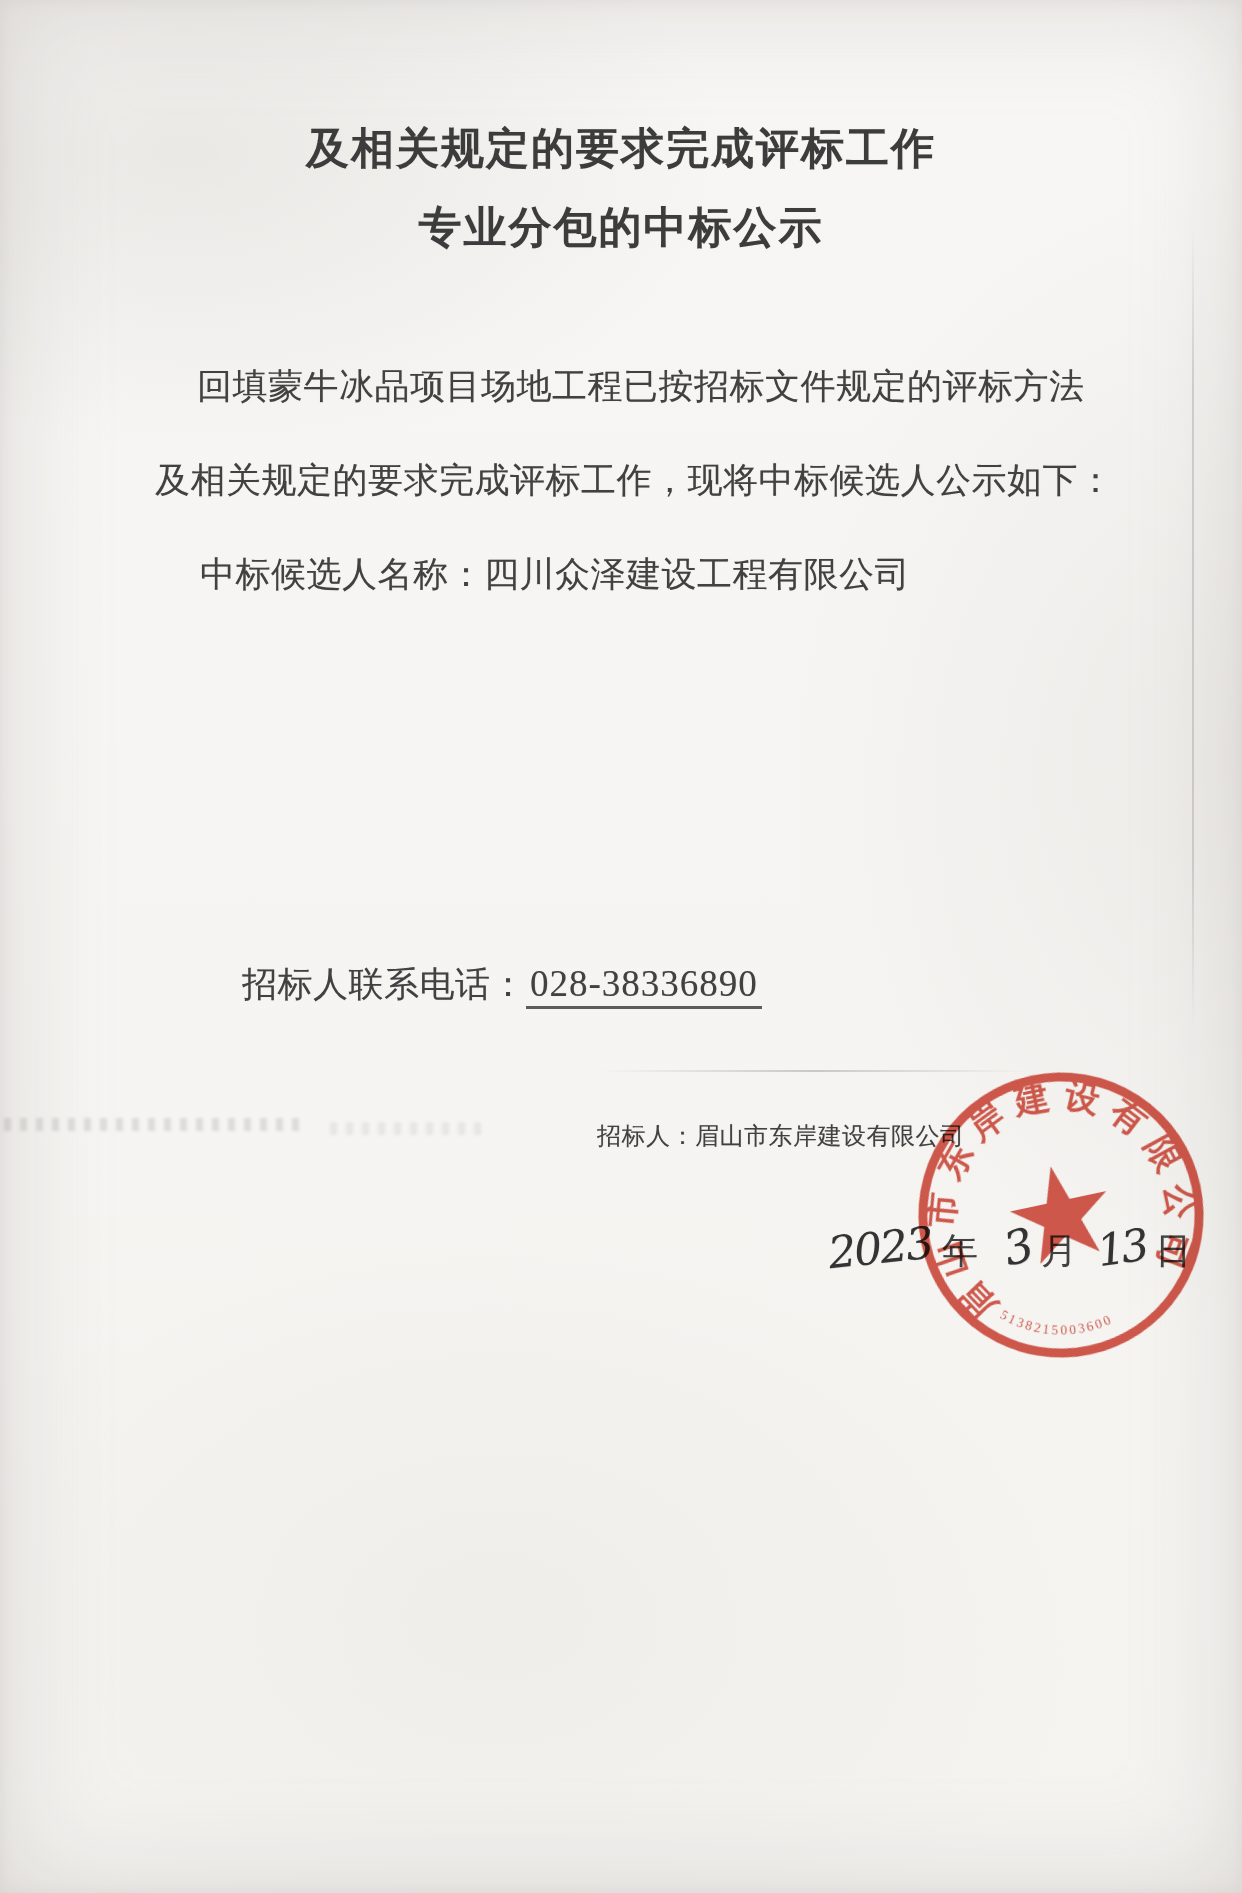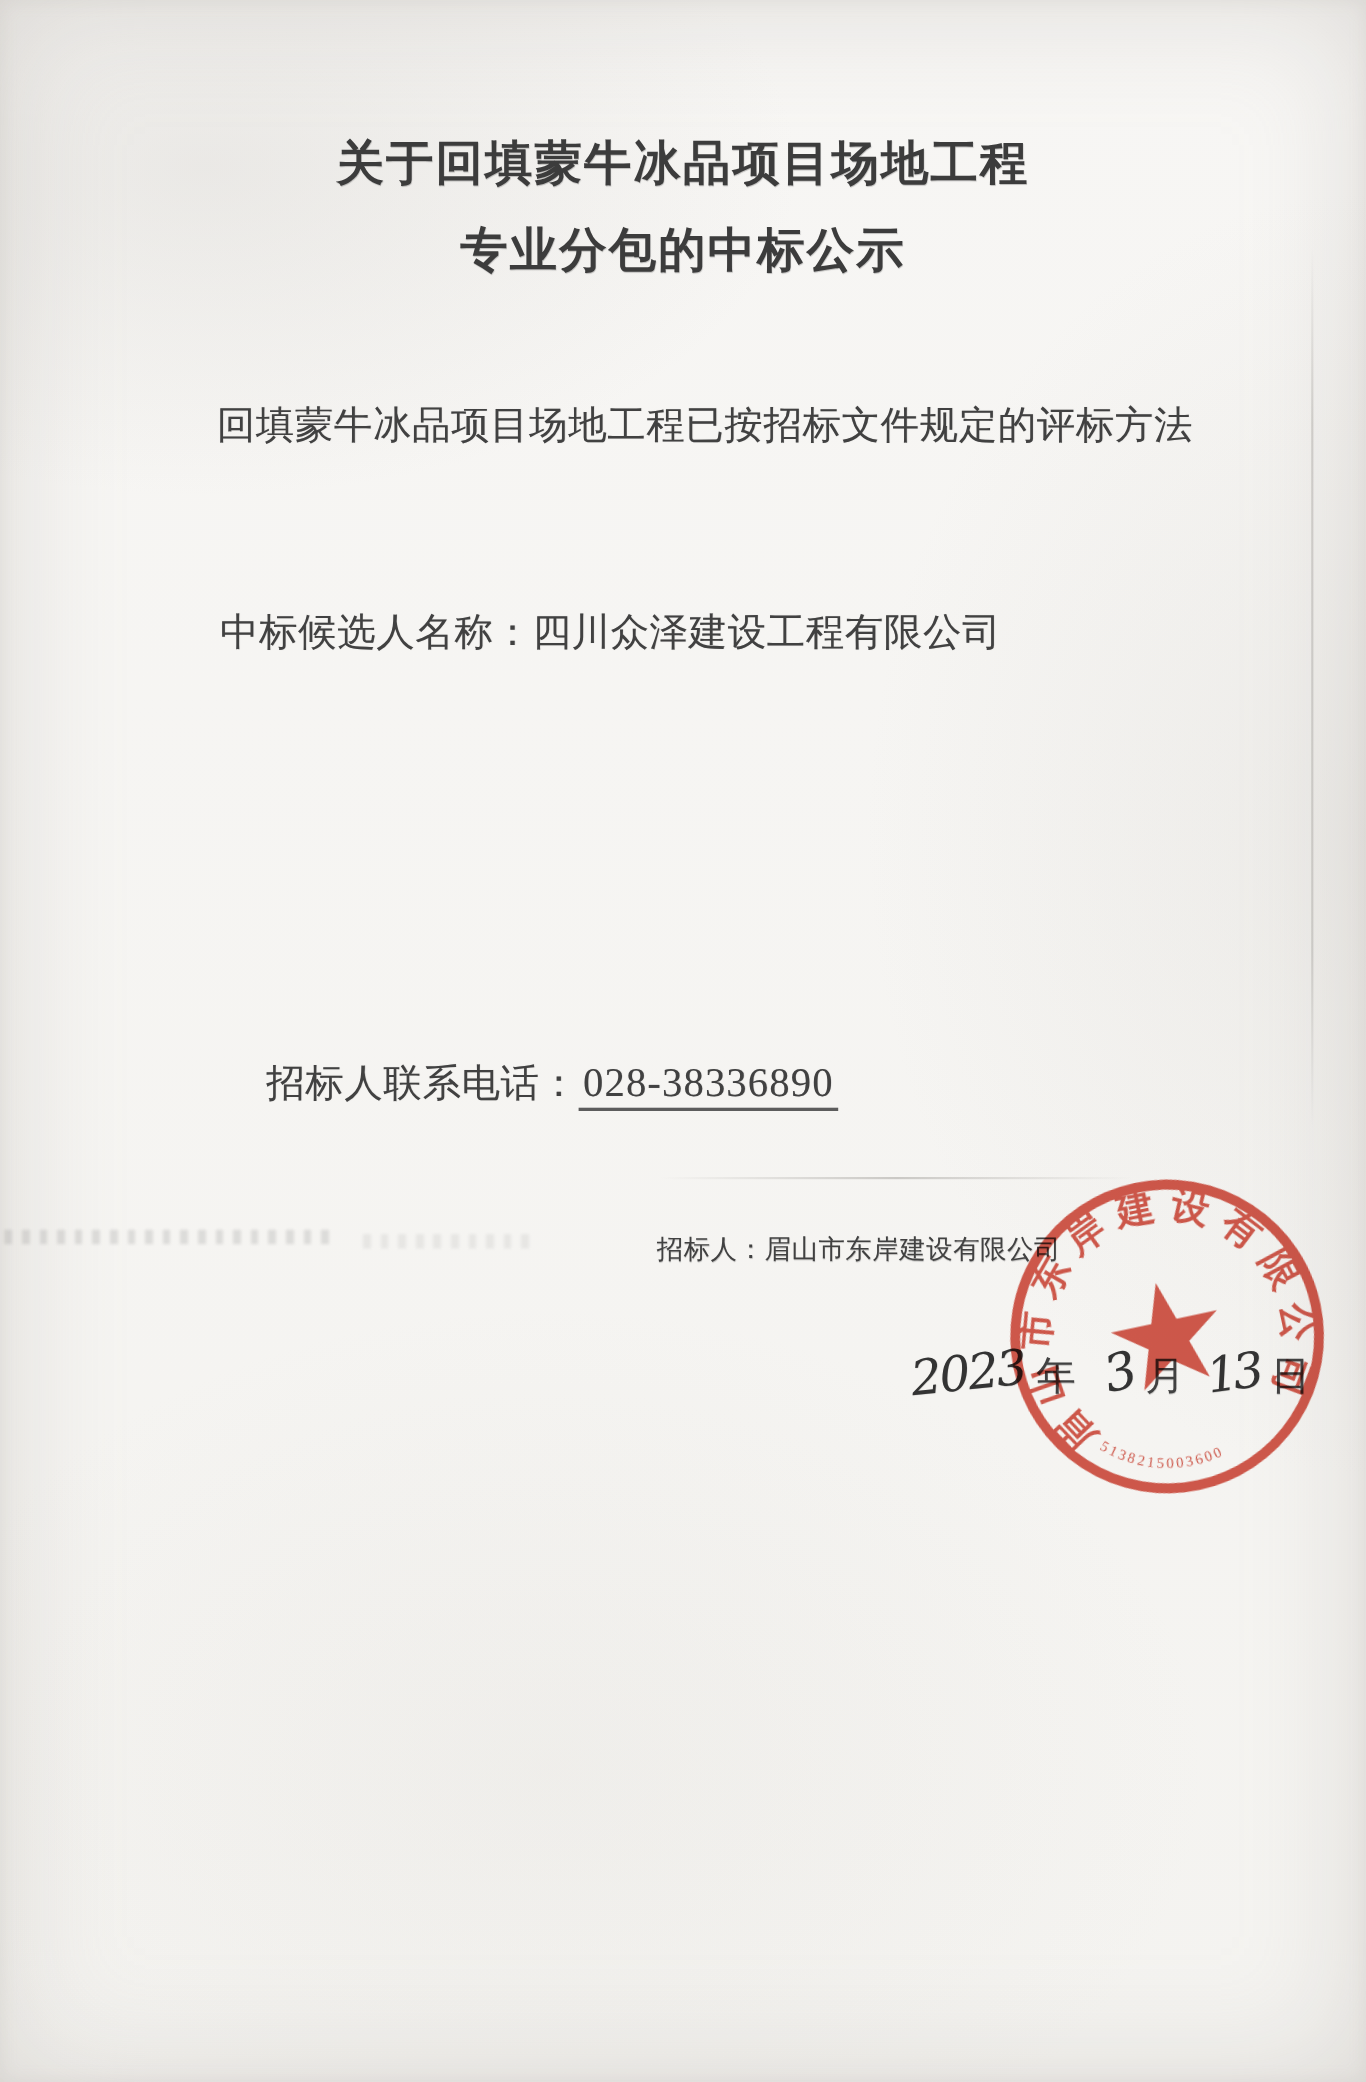--- a/index.html
+++ b/index.html
@@ -51,24 +51,25 @@
   .smudge{position:absolute;left:4px;top:1118px;width:300px;height:13px;
           background:repeating-linear-gradient(90deg,rgba(110,110,110,.18) 0 7px,transparent 7px 16px);
           filter:blur(1.5px);}
   .smudge.s2{left:330px;top:1122px;width:160px;opacity:.6;}
 </style>
 </head>
 <body>
 
 <div class="page">
 
-  <h1 class="txt title t1">关于回填蒙牛冰品项目场地工程</h1>
+  <h1 class="txt title t1">及相关规定的要求完成评标工作</h1>
   <h1 class="txt title t2">专业分包的中标公示</h1>
 
   <p class="txt bline b1">回填蒙牛冰品项目场地工程已按招标文件规定的评标方法</p>
+  <p class="txt bline b2">及相关规定的要求完成评标工作，现将中标候选人公示如下：</p>
   <p class="txt bline b3">中标候选人名称：四川众泽建设工程有限公司</p>
 
   <p class="txt bline bphone">
     <span>招标人联系电话：</span><span class="phone-num">028-38336890</span>
   </p>
 
   <p class="txt bline bsig">
     <span>招标人：</span><span>眉山市东岸建设有限公司</span>
   </p>
 

